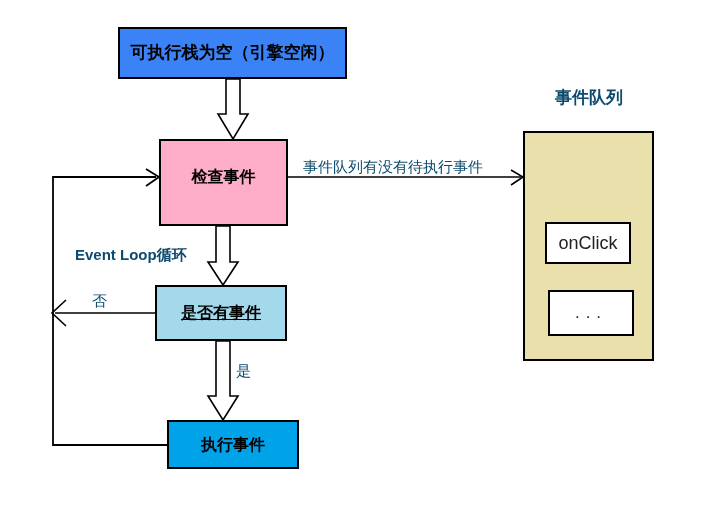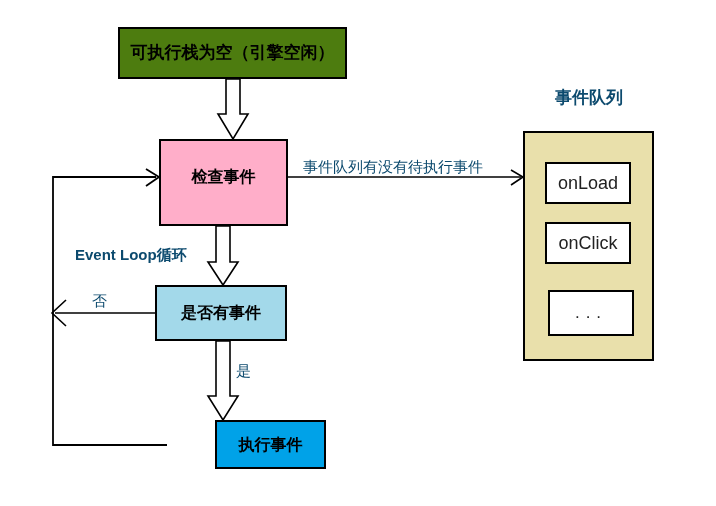--- a/index.html
+++ b/index.html
@@ -40,48 +40,47 @@
   .node-sub {
     font-weight: normal;
     line-height: 1.25;
     white-space: nowrap;
   }
 
   
   #node-stack-empty {
     left: 118px; top: 27px;
     width: 229px; height: 52px;
-    background: #4d7c0f;
+    background: #3b82f6;
   }
   #node-stack-empty .node-label { font-size: 17px; }
 
   
   #node-check-event {
     left: 159px; top: 139px;
     width: 129px; height: 87px;
     background: #ffaec9;
     font-family: Liberation Mono, monospace;
   }
   #node-check-event .node-label { font-size: 16px; margin-bottom: 9px; }
   #node-check-event .node-sub   { font-size: 15px; }
 
   
   #node-has-event {
     left: 155px; top: 285px;
     width: 132px; height: 56px;
     background: #a3d9ea;
   }
-  #node-has-event .node-label { font-size: 16px; }
+  #node-has-event .node-label { font-size: 16px; text-decoration: underline; }
 
   
   #node-run-event {
     left: 167px; top: 420px;
-    width: 111px; height: 49px;
+    width: 132px; height: 49px;
     background: #00a2e8;
-    margin-left: 48px;
   }
   #node-run-event .node-label { font-size: 16px; }
 
   
   #queue-container {
     position: absolute;
     left: 523px; top: 131px;
     width: 131px; height: 230px;
     box-sizing: border-box;
     border: 2px solid #000000;
@@ -169,21 +168,20 @@
   <div class="node-label">是否有事件</div>
 </div>
 
 <div class="node" id="node-run-event">
   <div class="node-label">执行事件</div>
 </div>
 
 <div class="text-label" id="queue-title">事件队列</div>
 
 <div id="queue-container">
-  <div class="queue-item" id="queue-item-0">onLoad</div>
   <div class="queue-item" id="queue-item-1">onClick</div>
   <div class="queue-item" id="queue-item-2">...</div>
 </div>
 
 <div class="text-label" id="label-queue-question">事件队列有没有待执行事件</div>
 
 <div class="text-label" id="label-event-loop">Event Loop循环</div>
 
 <div class="text-label" id="label-no">否</div>
 

